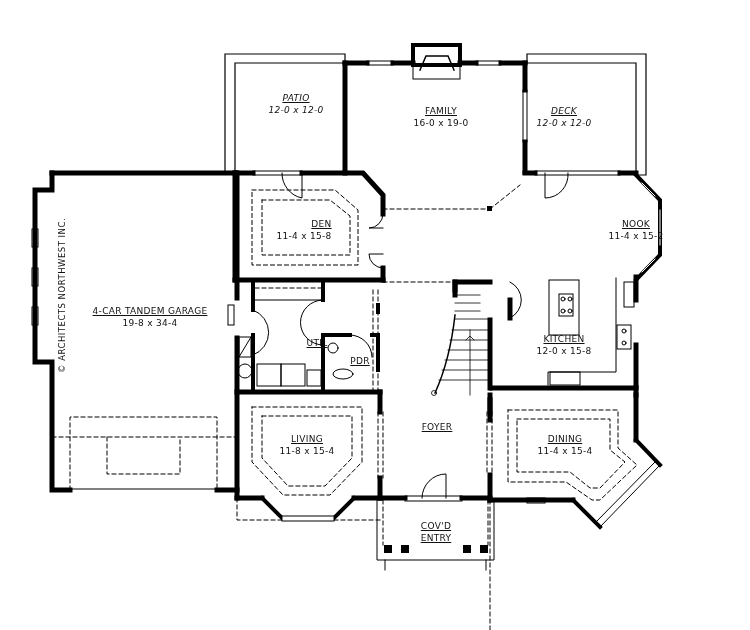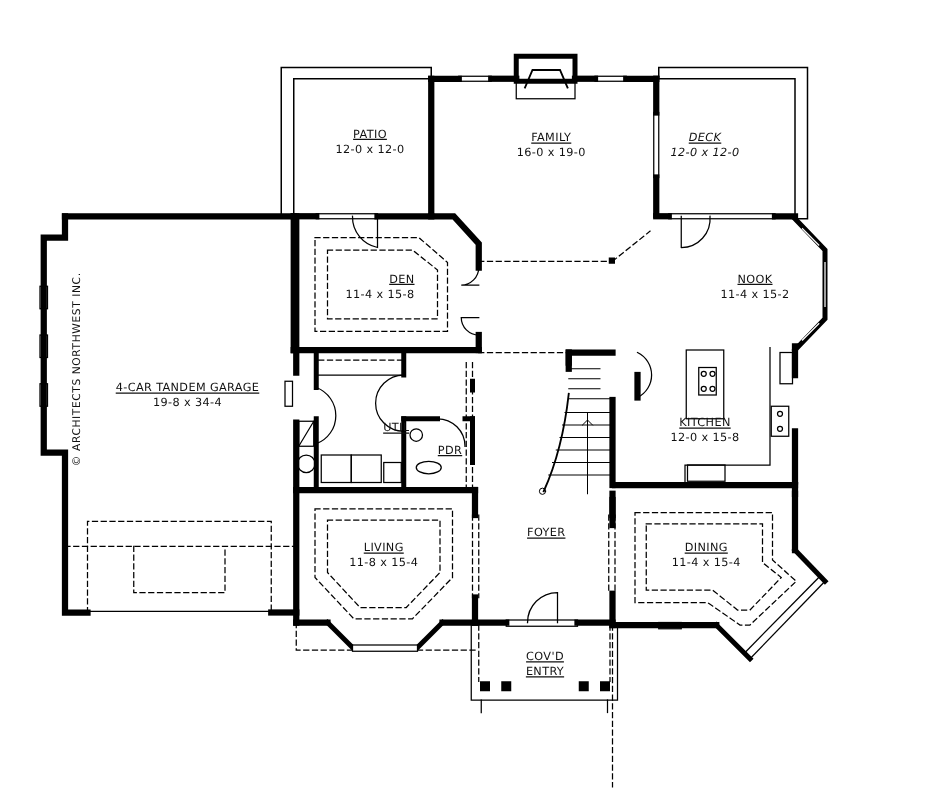--- a/index.html
+++ b/index.html
@@ -244,37 +244,37 @@
       <polyline points="573,500 600,527"></polyline>
     </g>
     <g stroke-width="1">
       <line x1="660" y1="465" x2="600" y2="527"></line>
       <line x1="655" y1="462" x2="597" y2="521"></line>
       <rect x="527" y="498" width="18" height="5"></rect>
     </g>
   </g>
 </svg>
 
-<div class="lbl" style="left:296px;top:102px;">
+<div class="lbl" style="left:296px;top:92px;font-style:italic;">
   <span class="name">PATIO</span>
   <span class="dim">12-0 x 12-0</span>
 </div>
 <div class="lbl" style="left:441px;top:105px;">
   <span class="name">FAMILY</span>
   <span class="dim">16-0 x 19-0</span>
 </div>
 <div class="lbl" style="left:564px;top:105px;font-style:italic;">
   <span class="name">DECK</span>
   <span class="dim">12-0 x 12-0</span>
 </div>
 <div class="lbl" style="left:304px;top:218px;text-align:right;">
   <span class="name">DEN</span>
   <span class="dim">11-4 x 15-8</span>
 </div>
-<div class="lbl" style="left:604px;top:218px;text-align:center;">
+<div class="lbl" style="left:636px;top:218px;text-align:center;">
   <span class="name">NOOK</span>
   <span class="dim">11-4 x 15-2</span>
 </div>
 <div class="lbl" style="left:150px;top:290px;margin-top:15px;">
   <span class="name">4-CAR TANDEM GARAGE</span>
   <span class="dim">19-8 x 34-4</span>
 </div>
 <div class="lbl" style="left:293px;top:337px;margin-left:24px;">
   <span class="name">UTIL</span>
 </div>

